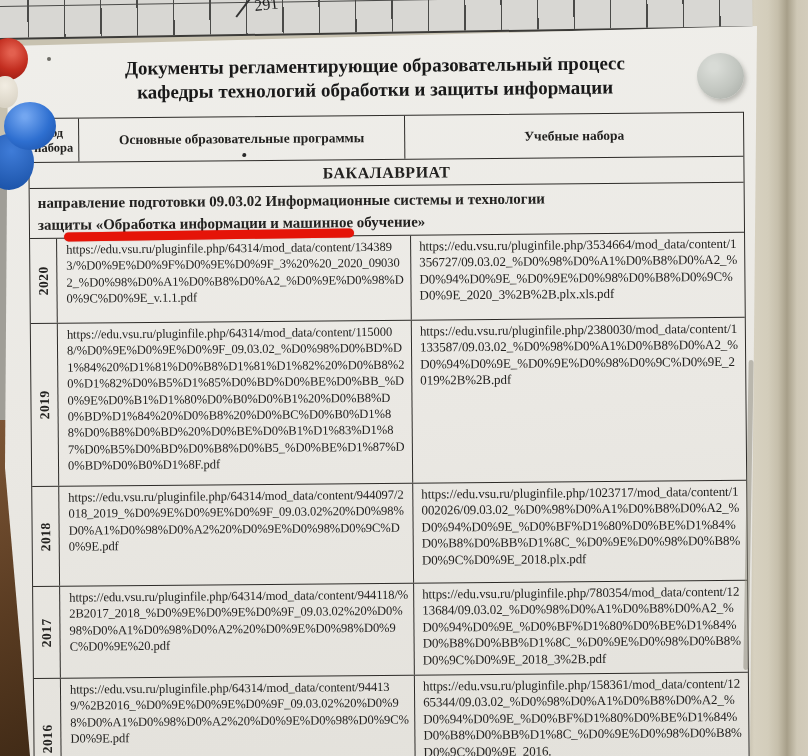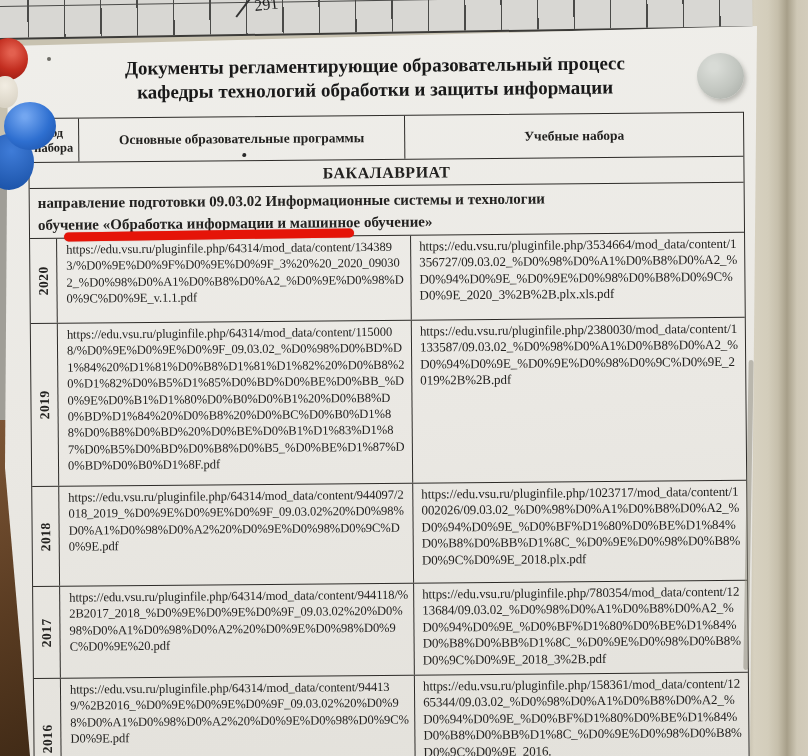--- a/index.html
+++ b/index.html
@@ -107,21 +107,21 @@
           <span>Учебные набора</span>
         </div>
       </div>
 
       <div class="trow row-section">
         <span>БАКАЛАВРИАТ</span>
       </div>
 
       <div class="trow row-direction">
         <div>направление подготовки 09.03.02 Информационные системы и технологии</div>
-        <div><span>обучение </span><span>«Обработка информации и машинное обучение»</span></div>
+        <div><span>защиты </span><span>«Обработка информации и машинное обучение»</span></div>
       </div>
 
       <div class="trow" style="height:85px">
         <div class="cell c-year">
             <span>2020</span>
           </div>
         <div class="cell c-prog">https://edu.vsu.ru/pluginfile.php/64314/mod_data/content/1343893/%D0%9E%D0%9F%D0%9E%D0%9F_3%20%20_2020_090302_%D0%98%D0%A1%D0%B8%D0%A2_%D0%9E%D0%98%D0%9C%D0%9E_v.1.1.pdf</div>
         <div class="cell c-plan">https://edu.vsu.ru/pluginfile.php/3534664/mod_data/content/1356727/09.03.02_%D0%98%D0%A1%D0%B8%D0%A2_%D0%94%D0%9E_%D0%9E%D0%98%D0%B8%D0%9C%D0%9E_2020_3%2B%2B.plx.xls.pdf</div>
       </div>
 

